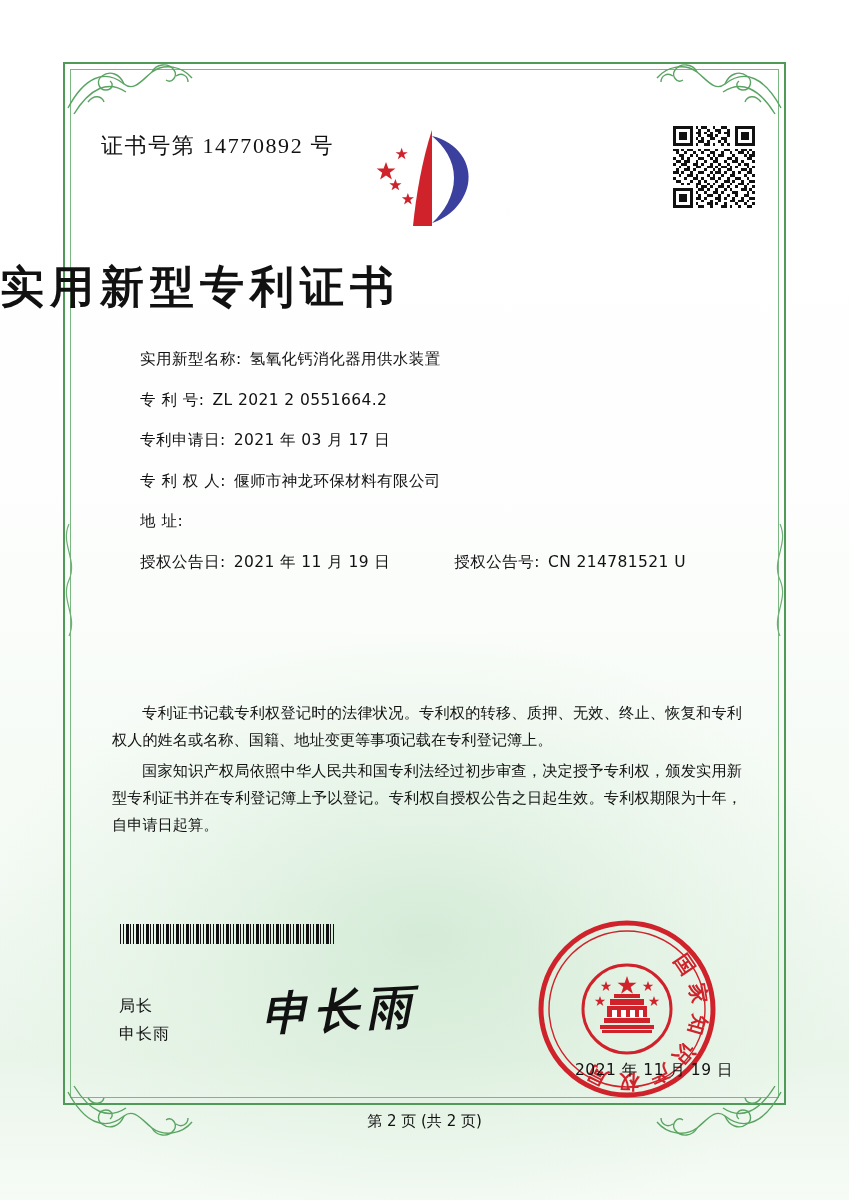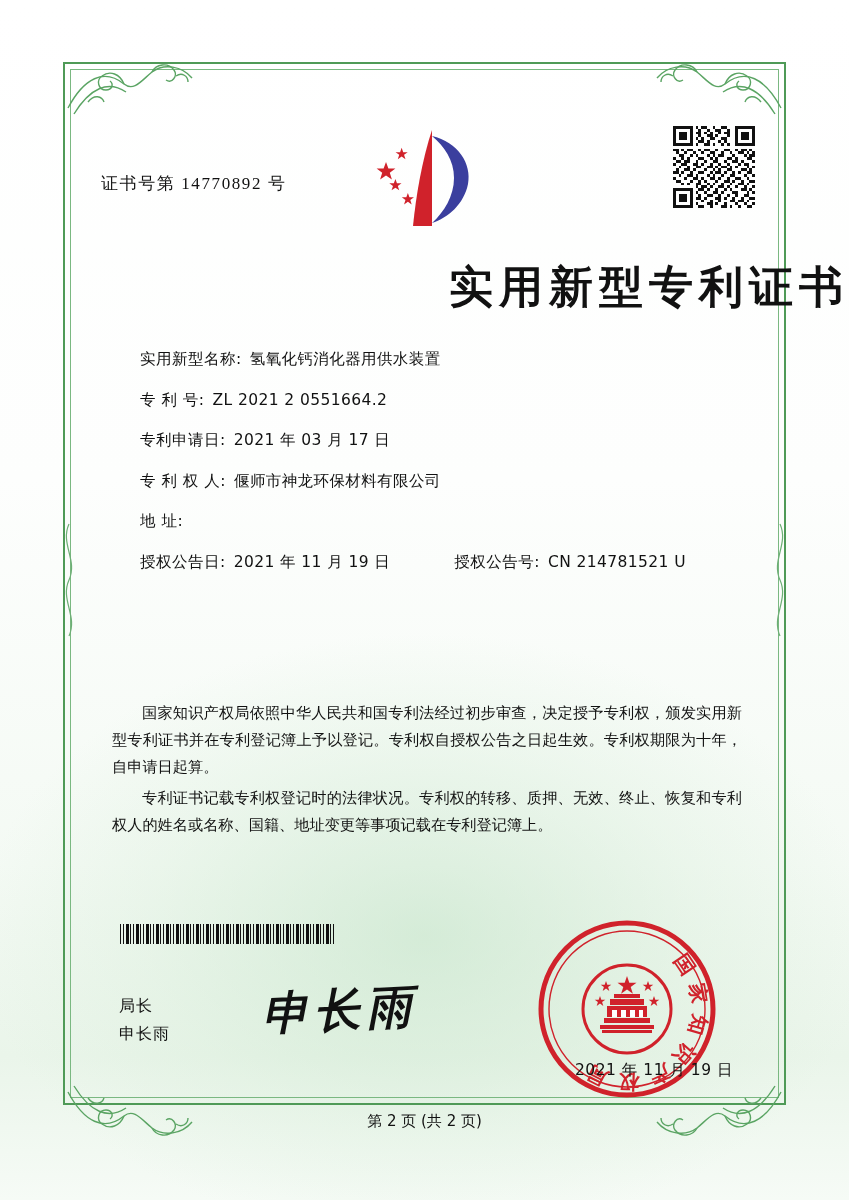--- a/index.html
+++ b/index.html
@@ -65,25 +65,24 @@
   }
   .side-orn svg { width: 100%; height: 100%; display:block; }
   .side-orn.l { left: 56px; top: 520px; }
   .side-orn.r { right: 56px; top: 520px; transform: scaleX(-1); }
 
   
   .cert-no {
     position: absolute;
     left: 101px;
     top: 131px;
-    font-size: 17px;
+    font-size: 22px;
     letter-spacing: 1.6px;
     font-family: "Liberation Serif", "DejaVu Serif", serif;
     color: #111;
-    margin-top: 41px;
   }
 
   .logo {
     position: absolute;
     left: 372px;
     top: 126px;
     width: 110px;
     height: 104px;
   }
 
@@ -92,21 +91,21 @@
     right: 94px;
     top: 126px;
     width: 82px;
     height: 82px;
   }
 
   .main-title {
     position: absolute;
     left: 0; right: 0;
     top: 258px;
-    text-align: right;
+    text-align: left;
     font-size: 44px;
     font-weight: bold;
     letter-spacing: 6px;
     font-family: "DejaVu Sans", "Liberation Sans", sans-serif;
     color: #111;
   }
 
   
   .fields {
     position: absolute;
@@ -575,22 +574,22 @@
     <div class="field-row dual">
       <span class="field-label">授权公告日:</span>
       <span class="field-value">2021 年 11 月 19 日</span>
       <span class="field-label second-label">授权公告号:</span>
       <span class="field-value">CN 214781521 U</span>
     </div>
 
   </div>
 
   <div class="paragraphs">
+    <p>专利证书记载专利权登记时的法律状况。专利权的转移、质押、无效、终止、恢复和专利权人的姓名或名称、国籍、地址变更等事项记载在专利登记簿上。</p>
     <p>国家知识产权局依照中华人民共和国专利法经过初步审查，决定授予专利权，颁发实用新型专利证书并在专利登记簿上予以登记。专利权自授权公告之日起生效。专利权期限为十年，自申请日起算。</p>
-    <p>专利证书记载专利权登记时的法律状况。专利权的转移、质押、无效、终止、恢复和专利权人的姓名或名称、国籍、地址变更等事项记载在专利登记簿上。</p>
   </div>
 
   <div class="barcode"></div>
 
   <div class="sig-labels">
     <div>局长</div>
     <div>申长雨</div>
   </div>
   <div class="sig-script">申长雨</div>
 

